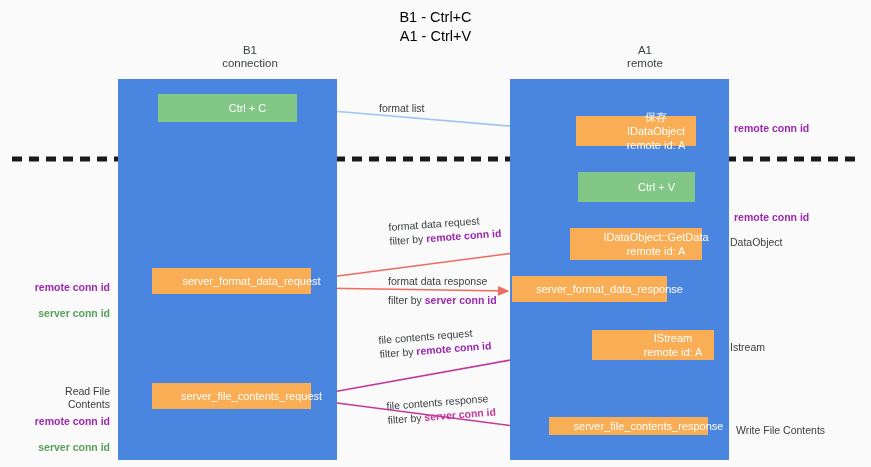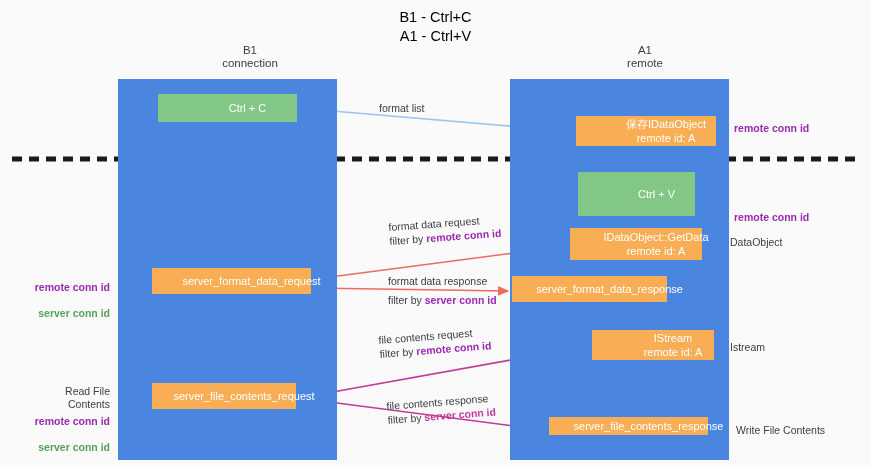--- a/index.html
+++ b/index.html
@@ -63,27 +63,27 @@
     line-height: 14px;
     text-align: center;
     white-space: pre-line;
     z-index: 6;
     padding-left: 40px;
   }
   .node.green  { background: #82c785; }
   .node.orange { background: #f9ad54; }
 
   #n-ctrlc  { left: 158px; top: 94px;  width: 139px; height: 28px; }
-  #n-store  { left: 576px; top: 116px; width: 140px; height: 30px; }
-  #n-ctrlv  { left: 578px; top: 172px; width: 117px; height: 44px; }
+  #n-store  { left: 576px; top: 116px; width: 120px; height: 30px; }
+  #n-ctrlv  { left: 578px; top: 172px; width: 117px; height: 30px; }
   #n-getdata{ left: 570px; top: 228px; width: 132px; height: 32px; }
   #n-sfdreq { left: 152px; top: 268px; width: 159px; height: 26px; }
   #n-sfdres { left: 512px; top: 276px; width: 155px; height: 26px; }
   #n-istream{ left: 592px; top: 330px; width: 122px; height: 30px; }
-  #n-sfcreq { left: 152px; top: 383px; width: 144px; height: 26px; }
+  #n-sfcreq { left: 152px; top: 383px; width: 159px; height: 26px; }
   #n-sfcres { left: 549px; top: 417px; width: 159px; height: 18px; }
 
   
   .side-label {
     font-size: 10.5px;
     line-height: 13px;
     white-space: pre-line;
     font-weight: bold;
   }
   .purple { color: #9c27b0; }

